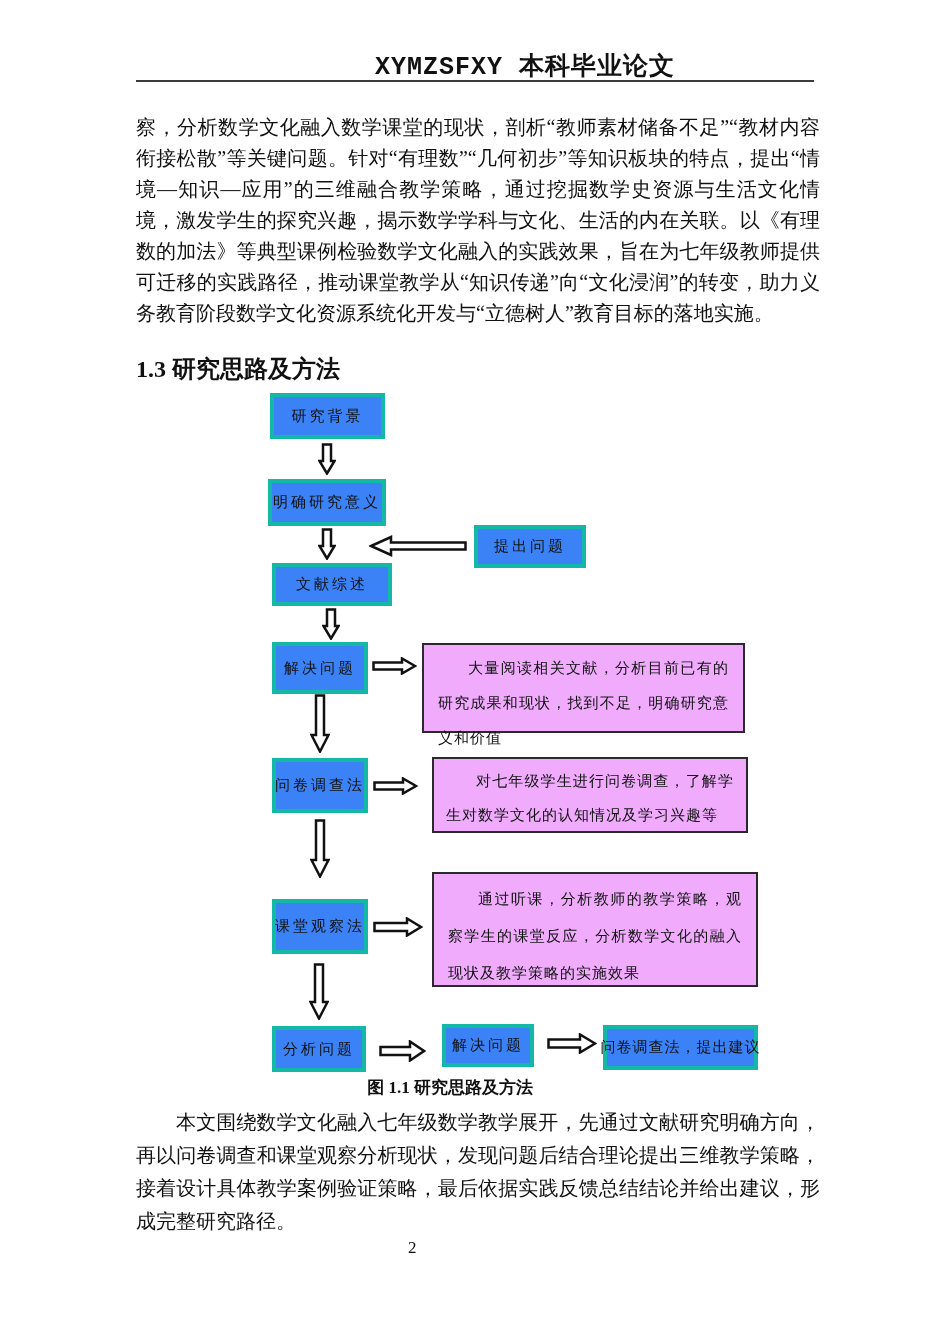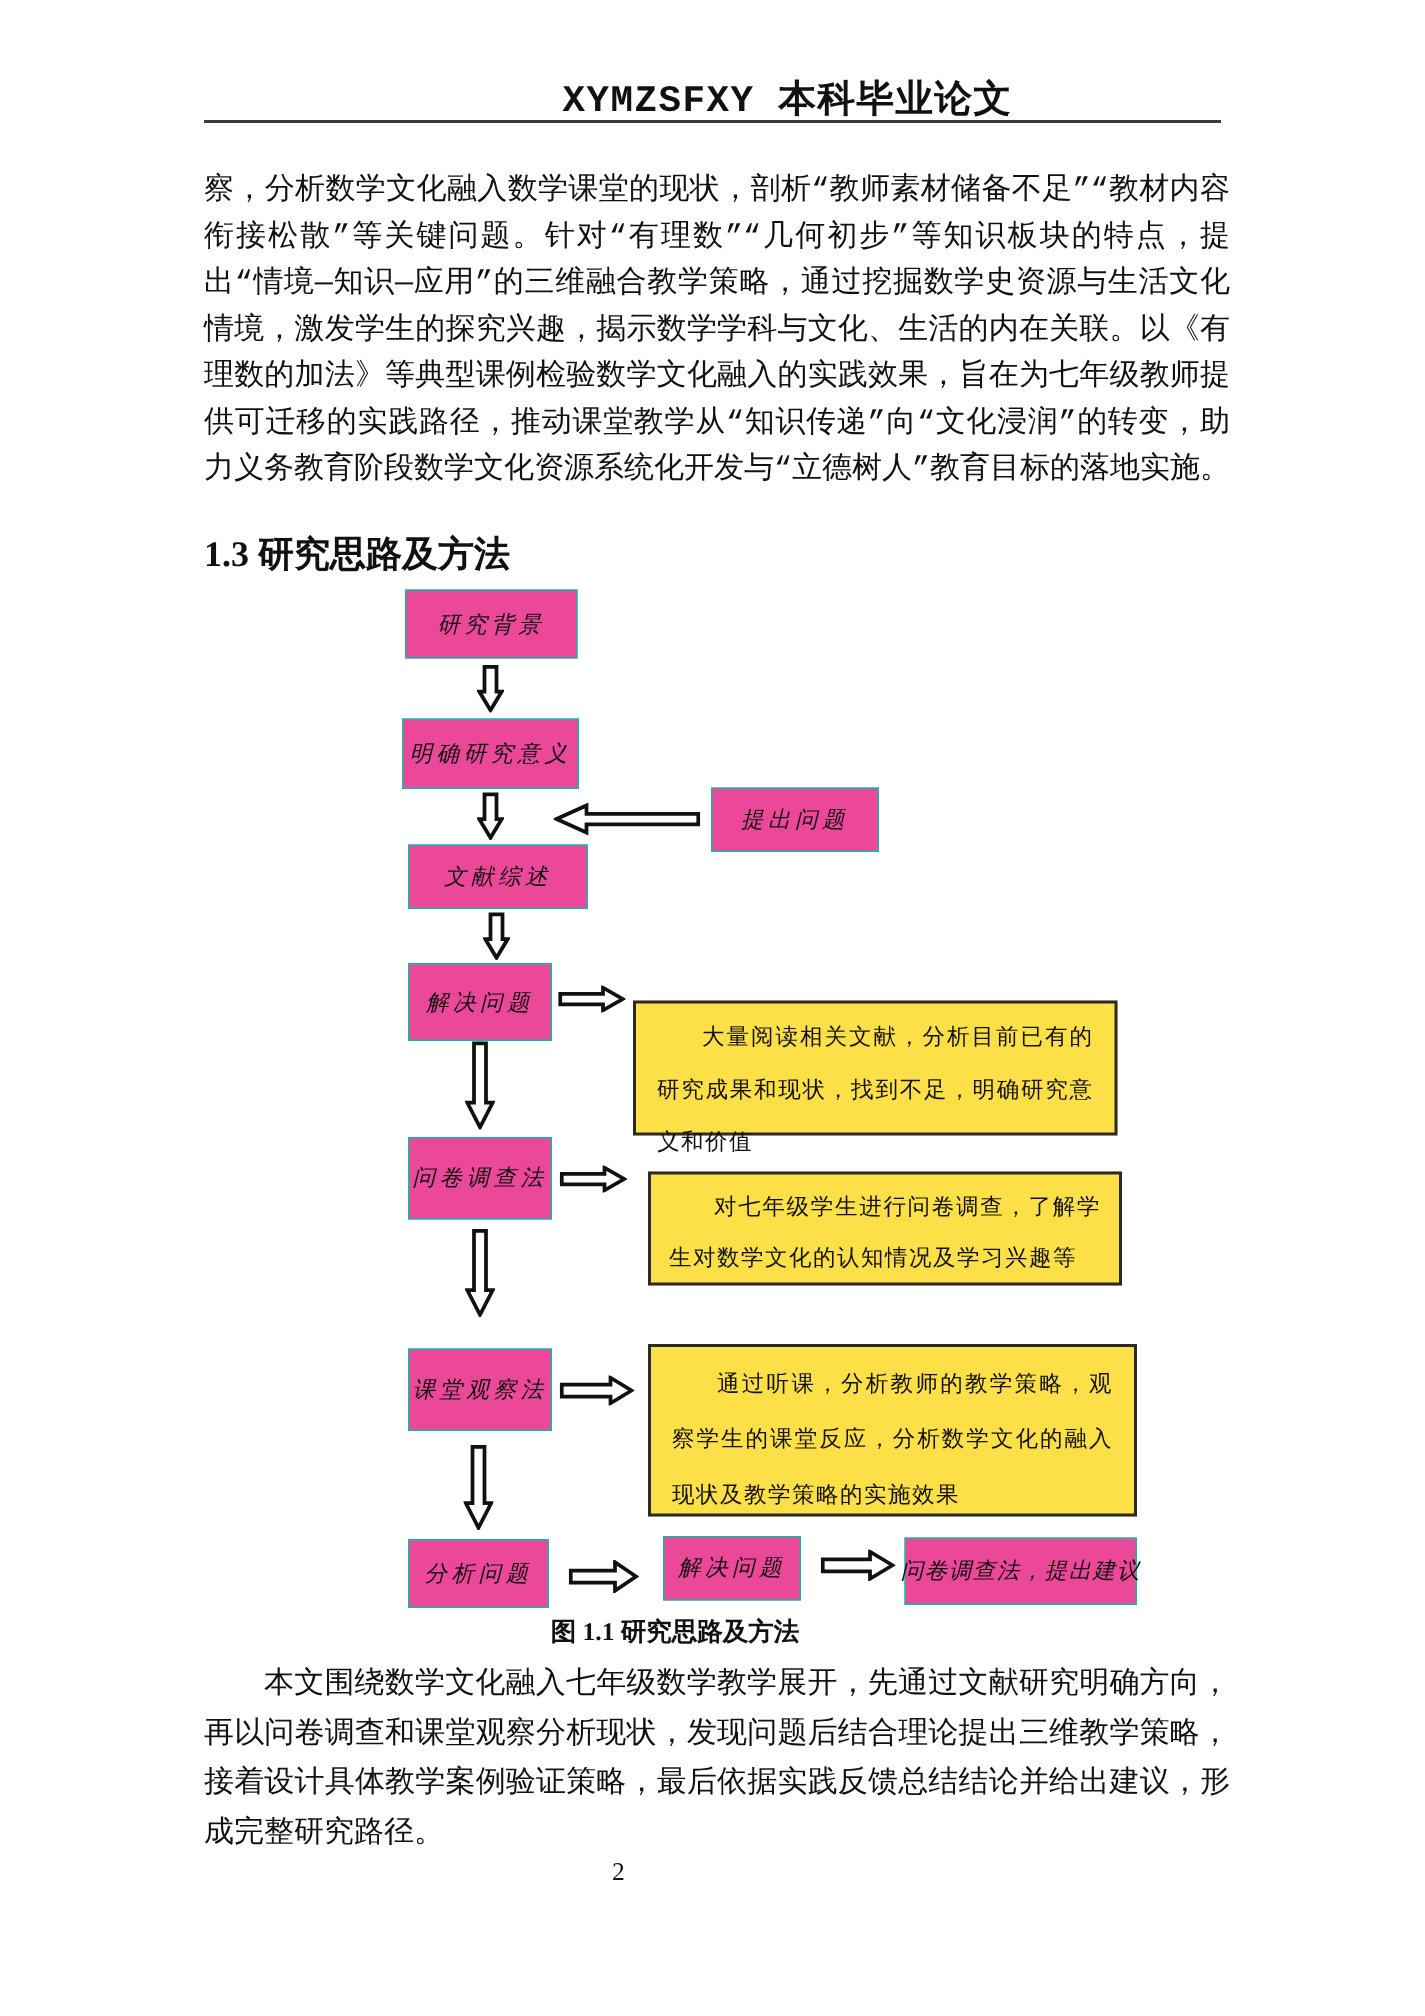--- a/index.html
+++ b/index.html
@@ -18,49 +18,47 @@
     text-align:center;
     font-family:"Liberation Mono","DejaVu Sans Mono",monospace;
     font-weight:bold;font-size:25px;letter-spacing:1px;
     white-space:nowrap;
   }
   .header-rule{left:136px;top:80px;width:678px;height:2px;background:#3c3c3c;}
   
   .para1{
     left:136px;top:112px;width:684px;
     font-size:20px;line-height:31px;
-    text-align:justify;text-justify:inter-ideograph;font-family:Liberation Mono, monospace;
+    text-align:justify;text-justify:inter-ideograph;
   }
   .section-heading{
     left:136px;top:353px;width:500px;
     font-size:24px;font-weight:bold;
   }
   .para2{
     left:136px;top:1106px;width:684px;
     font-family:"Liberation Sans","DejaVu Sans",sans-serif;
     font-size:20px;line-height:33px;
     text-align:justify;text-justify:inter-ideograph;
     text-indent:2em;
   }
   .page-num{left:408px;top:1238px;font-size:17px;}
   
   .fbox{
-    border:1px solid #14b8a6;background:#ec4899;
+    border:4px solid #14b8a6;background:#3b82f6;
     display:flex;align-items:center;justify-content:center;
     font-size:15px;letter-spacing:3px;
     white-space:nowrap;
-    font-style:italic;
   }
   .fbox.wide{letter-spacing:1px;}
   .dbox{
-    border:2px solid #2a2a2a;background:#fde047;
+    border:2px solid #2a2a2a;background:#f0abfc;
     font-size:15px;letter-spacing:1px;
     text-align:justify;text-justify:inter-ideograph;
     text-indent:2em;
-    margin-top:24px;
   }
   .d1{padding:6px 14px;line-height:35px;}
   .d2{padding:5px 12px;line-height:34px;}
   .d3{padding:7px 14px;line-height:37px;}
   .caption{
     left:136px;top:1076px;width:628px;
     text-align:center;font-weight:bold;font-size:17px;
   }
   svg{display:block;}
 </style>

